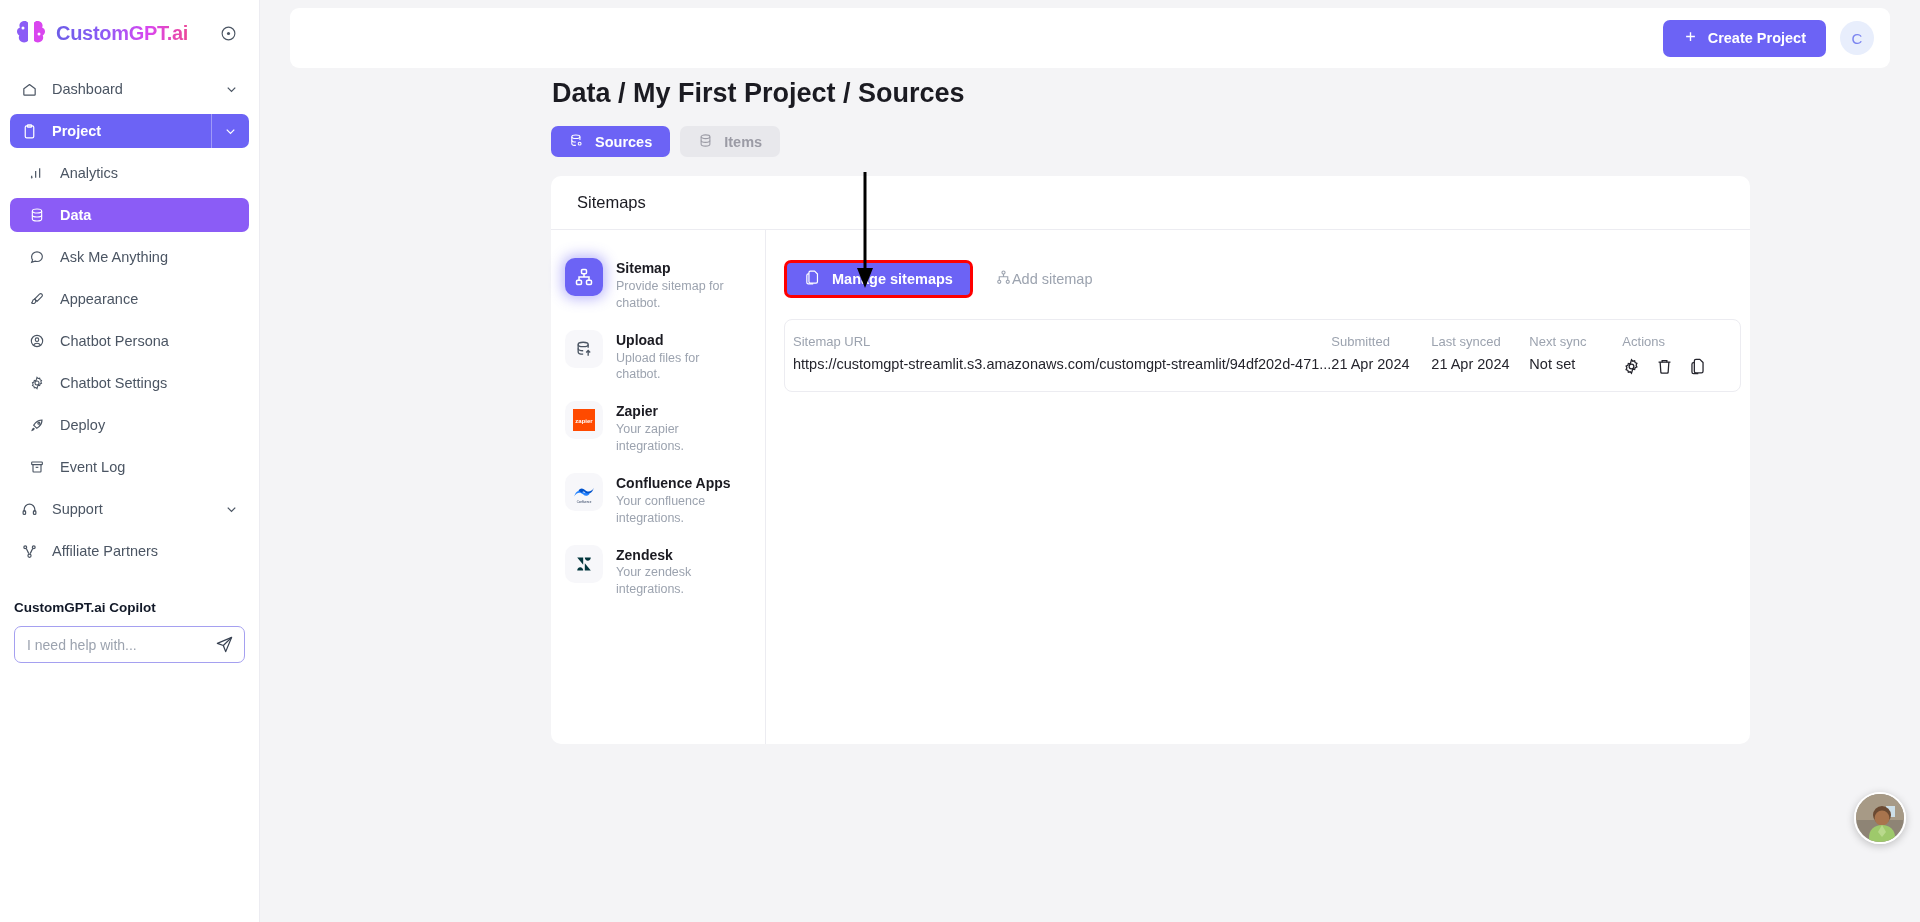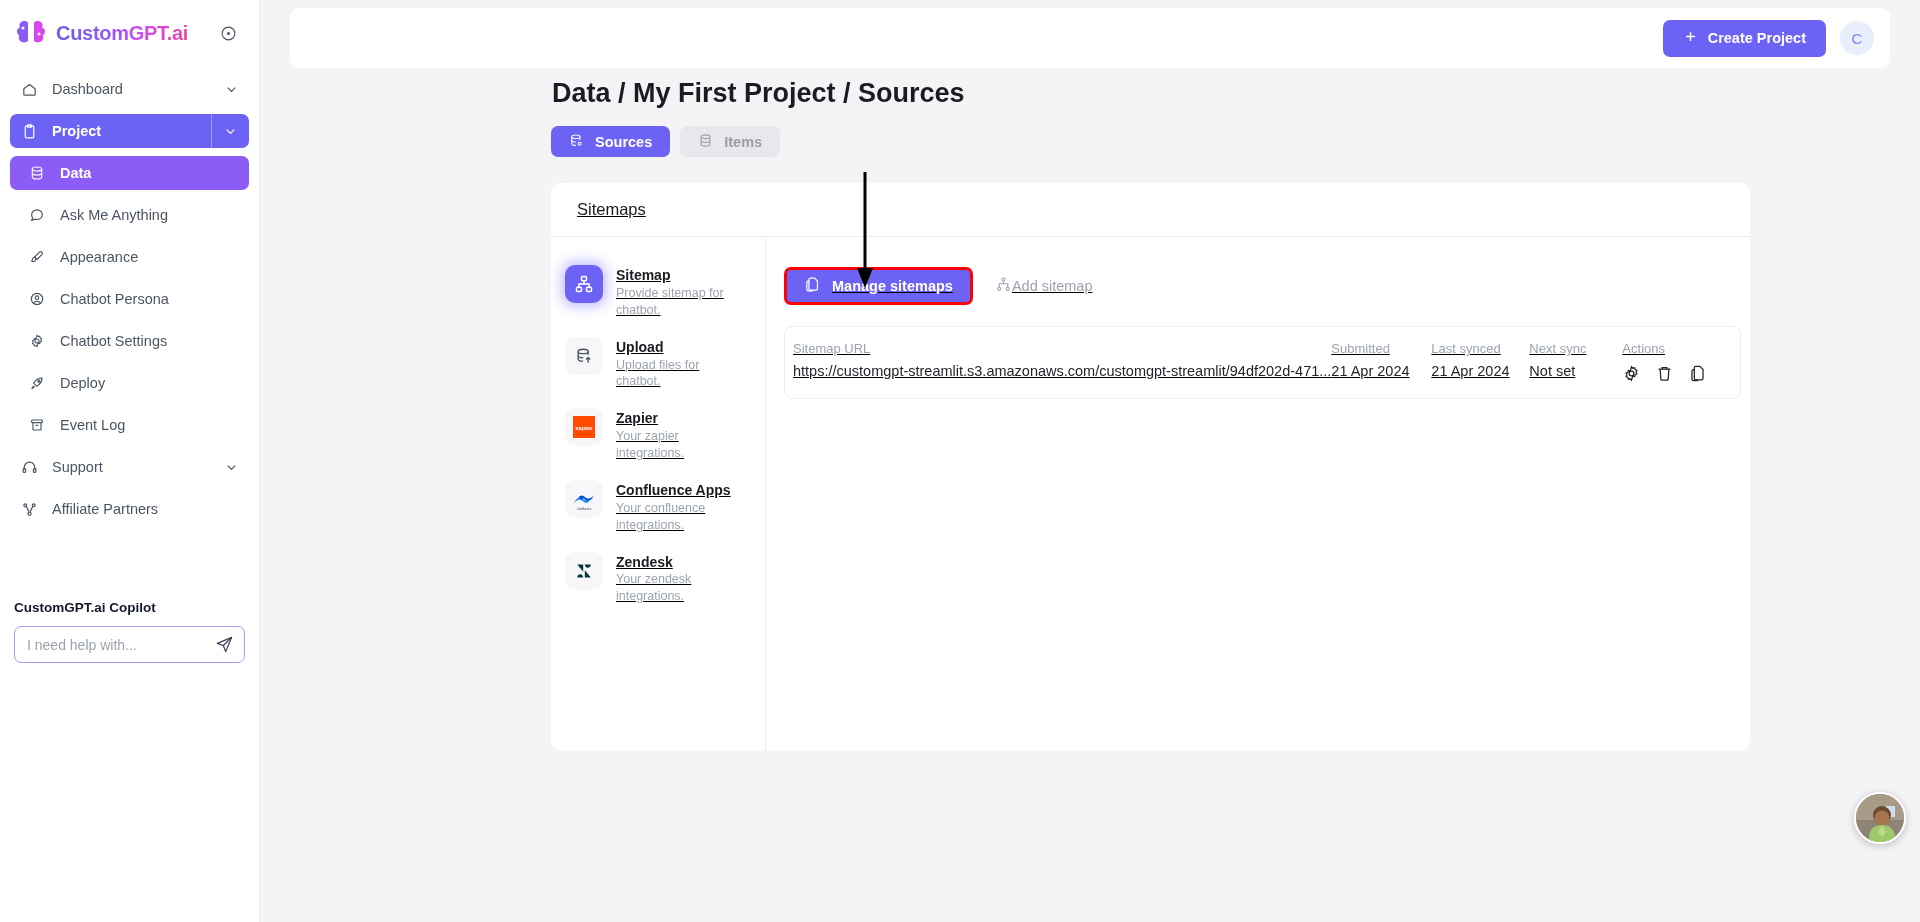--- a/index.html
+++ b/index.html
@@ -107,23 +107,23 @@
   .tab {
     display: flex; align-items: center; gap: 11px;
     height: 31px; padding: 0 18px; border-radius: 7px;
     font-size: 14.5px; cursor: pointer; font-weight: bold;
     border: none; font-family: "Liberation Sans", sans-serif;
   }
   .tab.active { background: #6c63f5; color: #ffffff; }
   .tab.inactive { background: #e8e8ec; color: #9b9ba5; }
 
   .card {
-    position: absolute; left: 291px; top: 183px;
+    position: absolute; left: 291px; top: 176px;
     width: 1199px; height: 568px;
-    background: #ffffff; border-radius: 10px; text-decoration: underline;
+    background: #ffffff; border-radius: 10px;
   }
   .card-head {
     height: 54px; display: flex; align-items: center;
     padding: 0 26px; font-size: 16.5px; color: #1b1b22;
     border-bottom: 1px solid #ececf1;
   }
   .card-body { display: flex; height: 514px; }
 
   .source-list {
     width: 215px; flex: 0 0 215px;
@@ -244,20 +244,29 @@
             </svg>
         </span>
         <span class="label">Project</span>
         <span class="chev">
           <svg width="15" height="15" viewBox="0 0 24 24" fill="none" stroke="currentColor" stroke-width="2">
               <path d="M6 9l6 6 6-6"></path>
             </svg>
         </span>
       </div>
 
+      <div class="nav-item sub">
+        <span class="ico">
+          <svg width="16" height="16" viewBox="0 0 24 24" fill="none" stroke="currentColor" stroke-width="1.8">
+              <path d="M4 19v-3M10 19V9M16 19V5"></path>
+              <circle cx="4" cy="19" r="0.3"></circle>
+            </svg>
+        </span>
+        <span class="label">Analytics</span>
+      </div>
 
       <div class="nav-item sub active">
         <span class="ico">
           <svg width="16" height="16" viewBox="0 0 24 24" fill="none" stroke="currentColor" stroke-width="1.7">
               <ellipse cx="12" cy="6" rx="7" ry="3"></ellipse>
               <path d="M5 6v12c0 1.7 3.1 3 7 3s7-1.3 7-3V6"></path>
               <path d="M5 12c0 1.7 3.1 3 7 3s7-1.3 7-3"></path>
             </svg>
         </span>
         <span class="label">Data</span>

